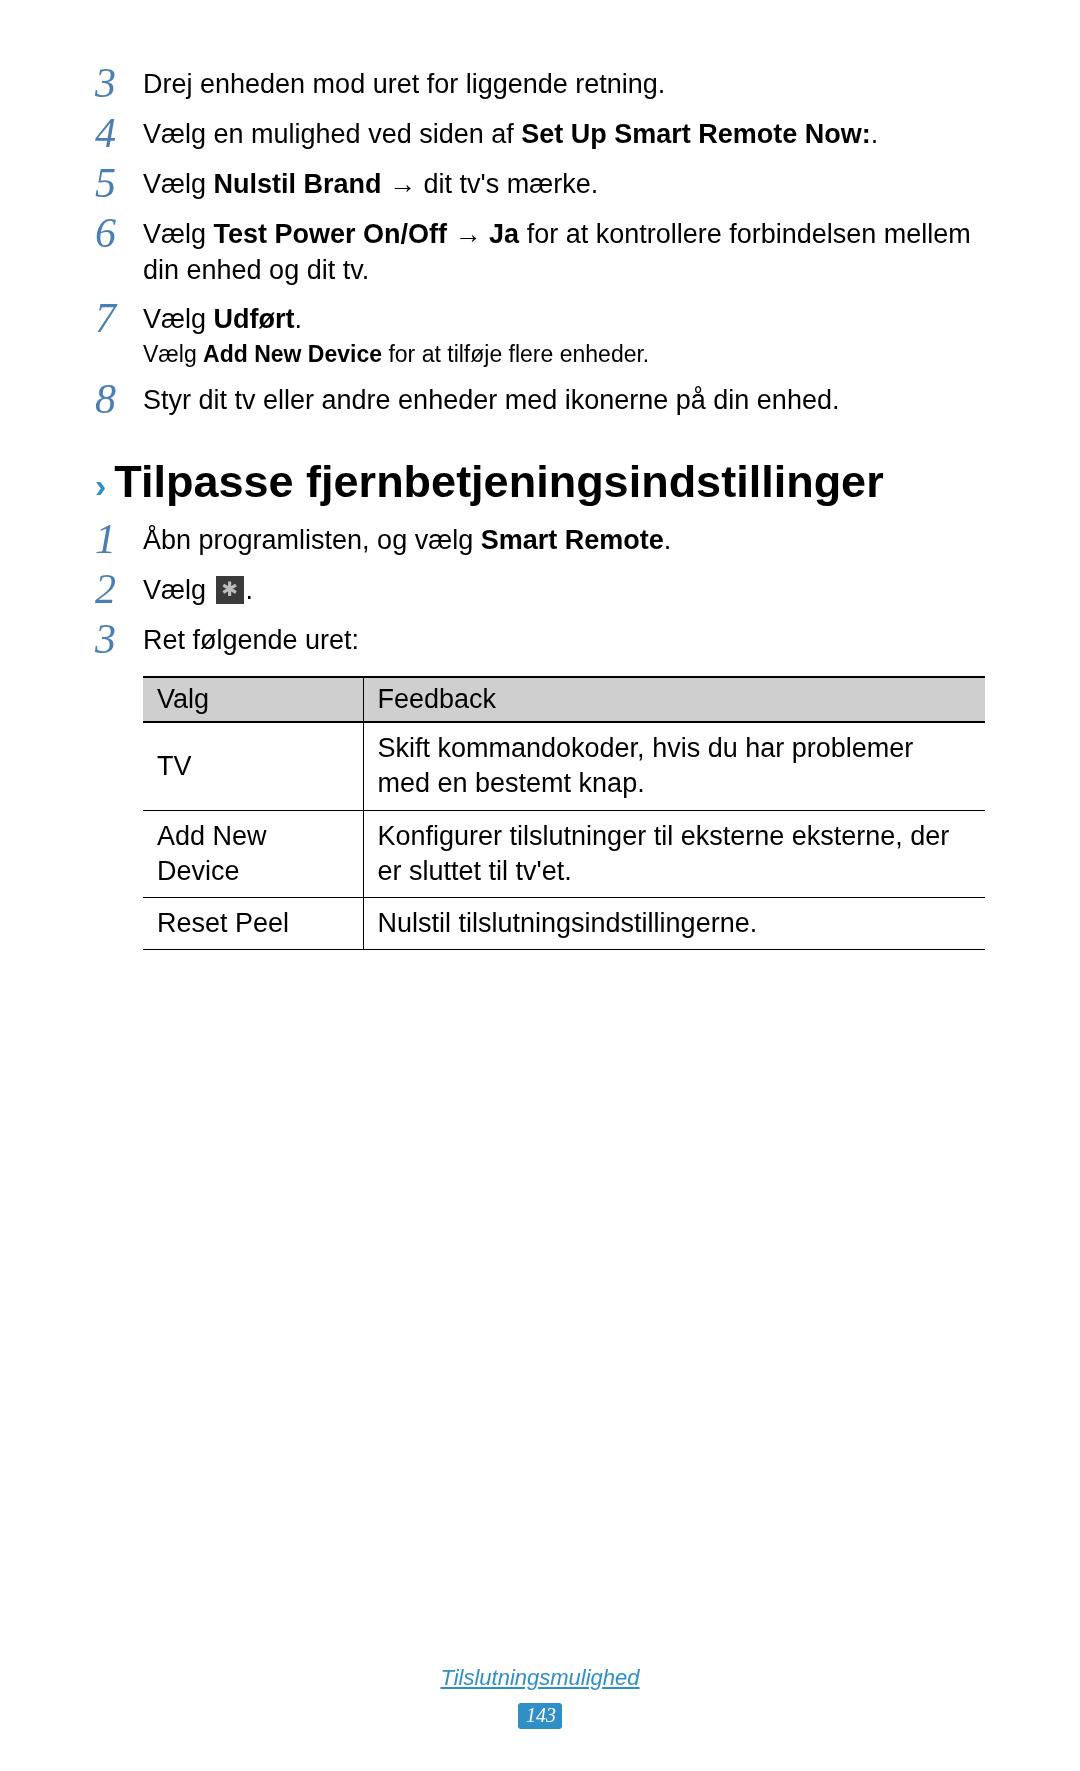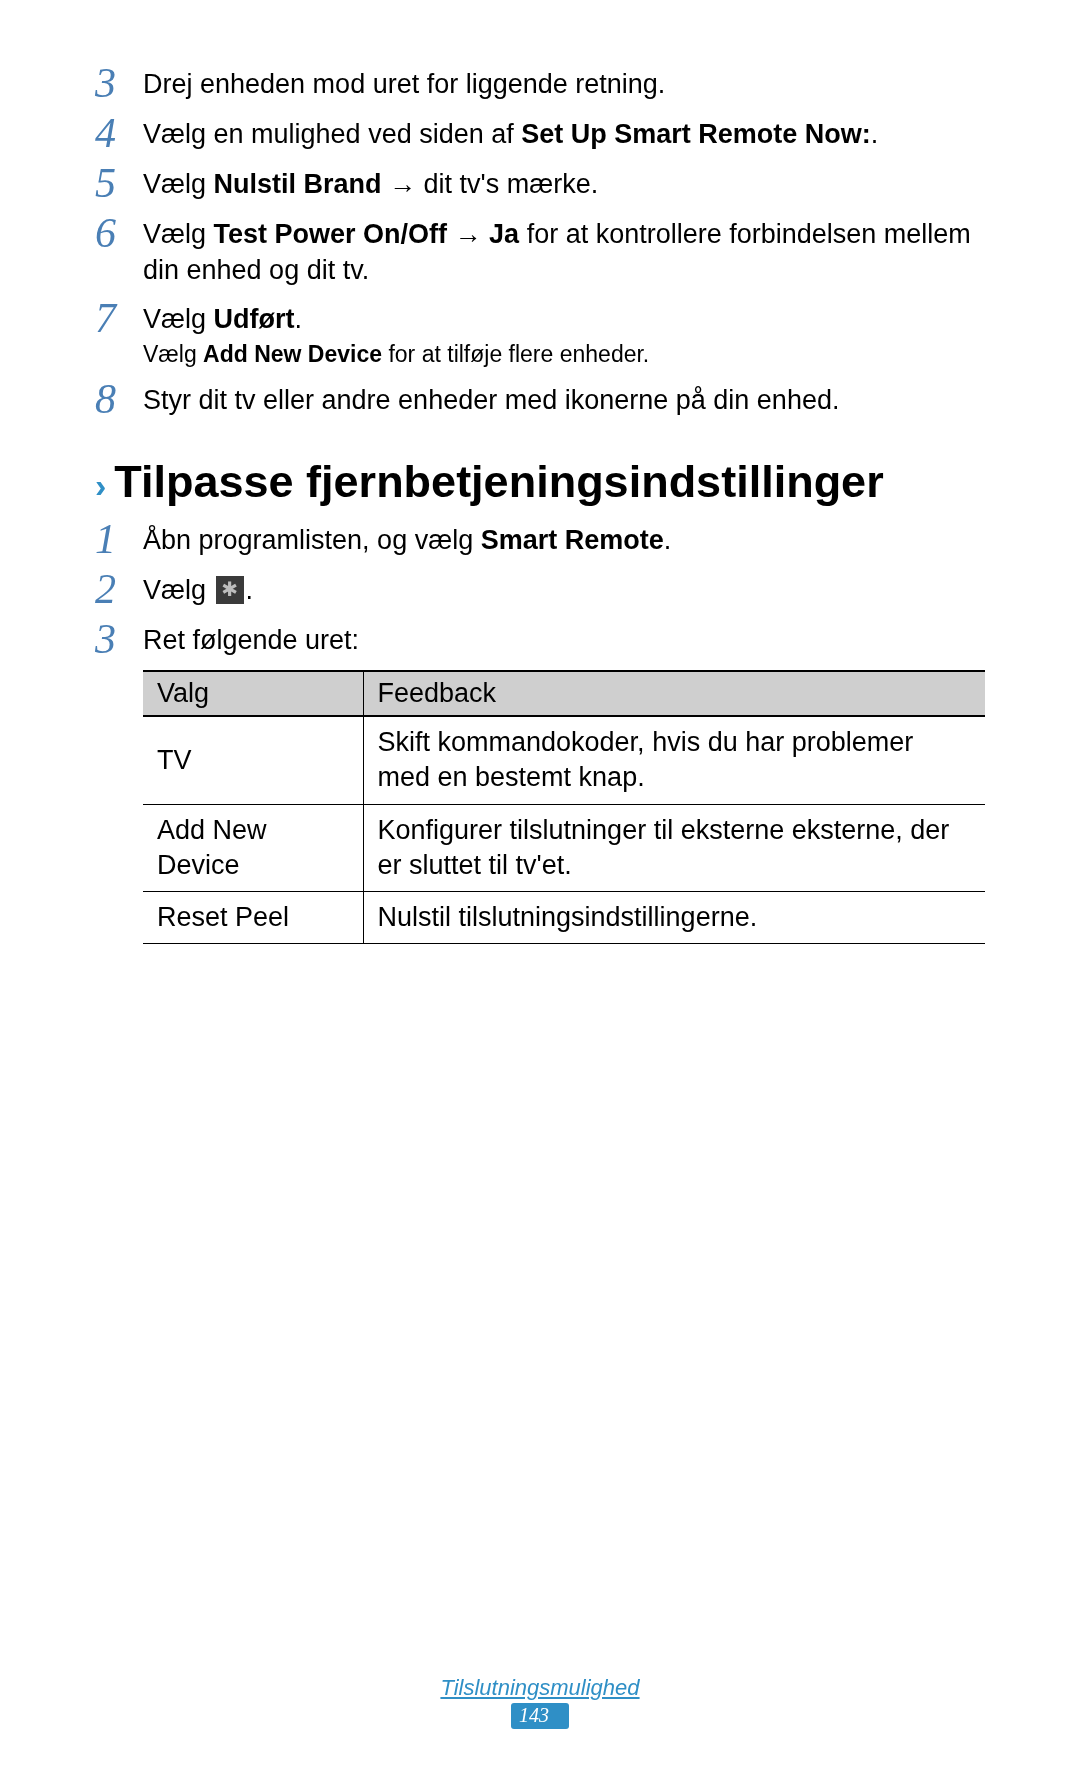--- a/index.html
+++ b/index.html
@@ -72,21 +72,21 @@
     content: "✱";
     color: #bdbdbd;
     font-size: 20px;
     position: absolute;
     top: 50%; left: 50%;
     transform: translate(-50%, -52%);
   }
   table.options {
     width: 100%;
     border-collapse: collapse;
-    margin-top: 10px;
+    margin-top: 16px;
     font-size: 27px;
   }
   table.options th {
     background: #cfcfcf;
     font-weight: 400;
     text-align: left;
     padding: 6px 14px;
     border-top: 2px solid #000;
     border-bottom: 2px solid #000;
   }
@@ -117,23 +117,23 @@
     color: #2f8fc6;
     font-size: 22px;
     text-decoration: underline;
   }
   .page-num {
     display: inline-block;
     background: #2f8fc6;
     color: #fff;
     font-style: italic;
     font-size: 20px;
-    padding: 1px 20px 2px 8px;
+    padding: 1px 6px 2px 8px;
     border-radius: 3px;
-    margin-top: 2px;
+    margin-top: 12px;
     font-family: Georgia, serif;
   }
 </style>
 </head>
 <body>
 
 <div class="page">
 
   <div id="steps-a">
       <div class="step">

